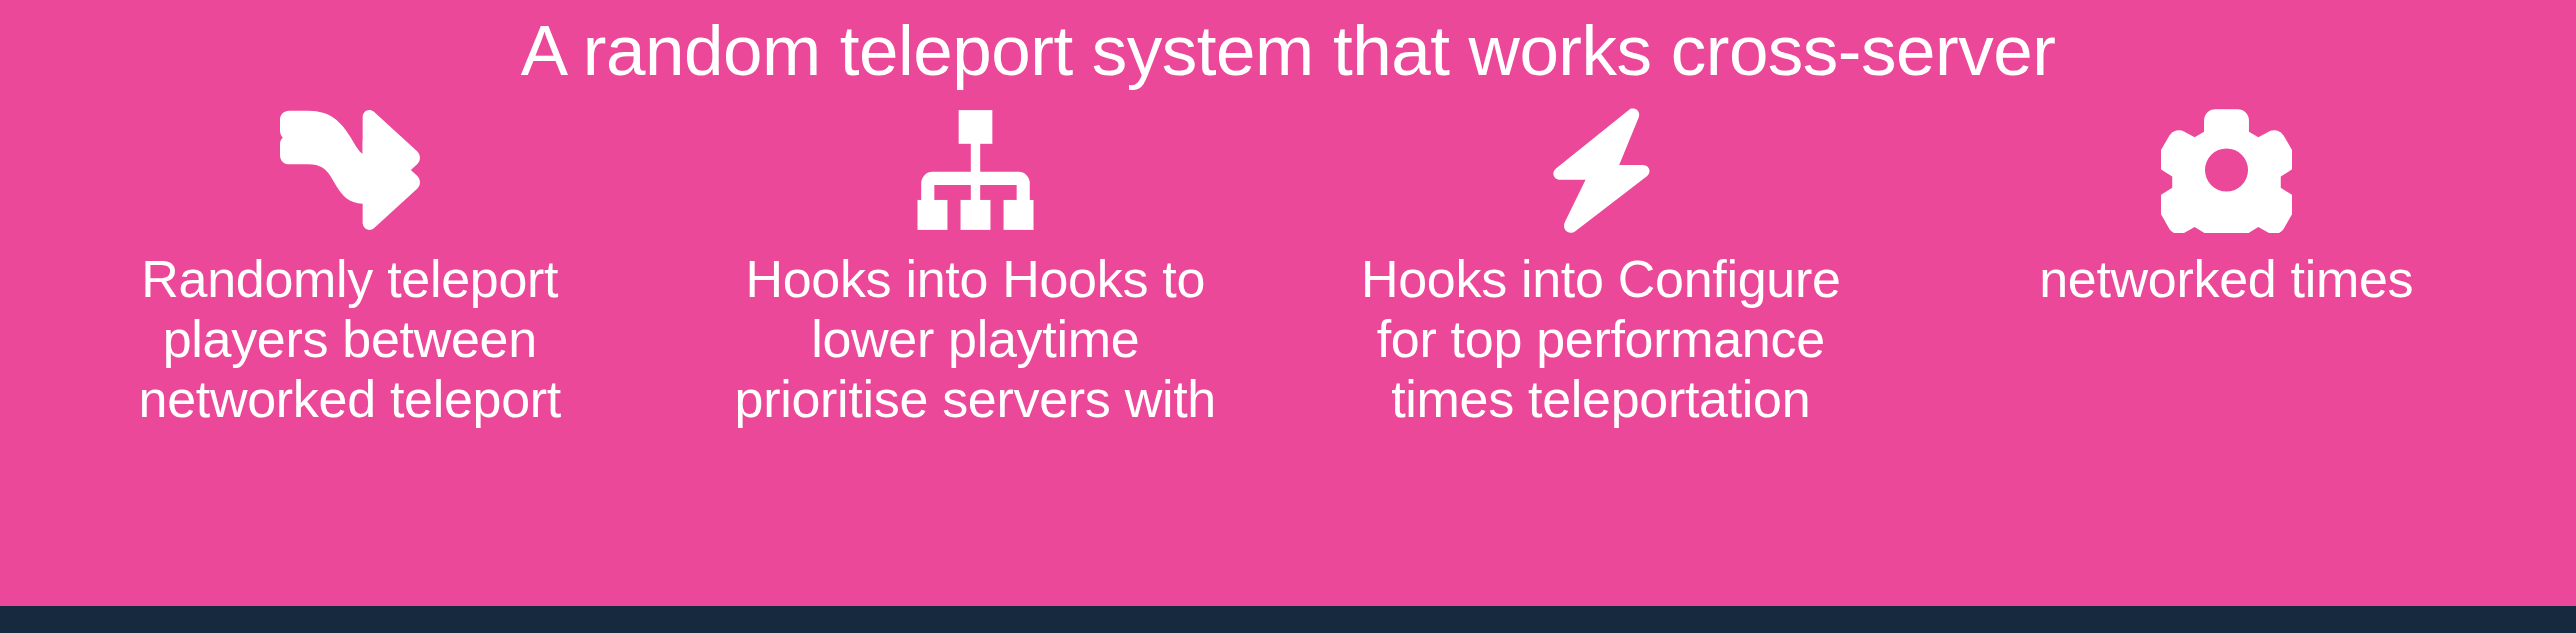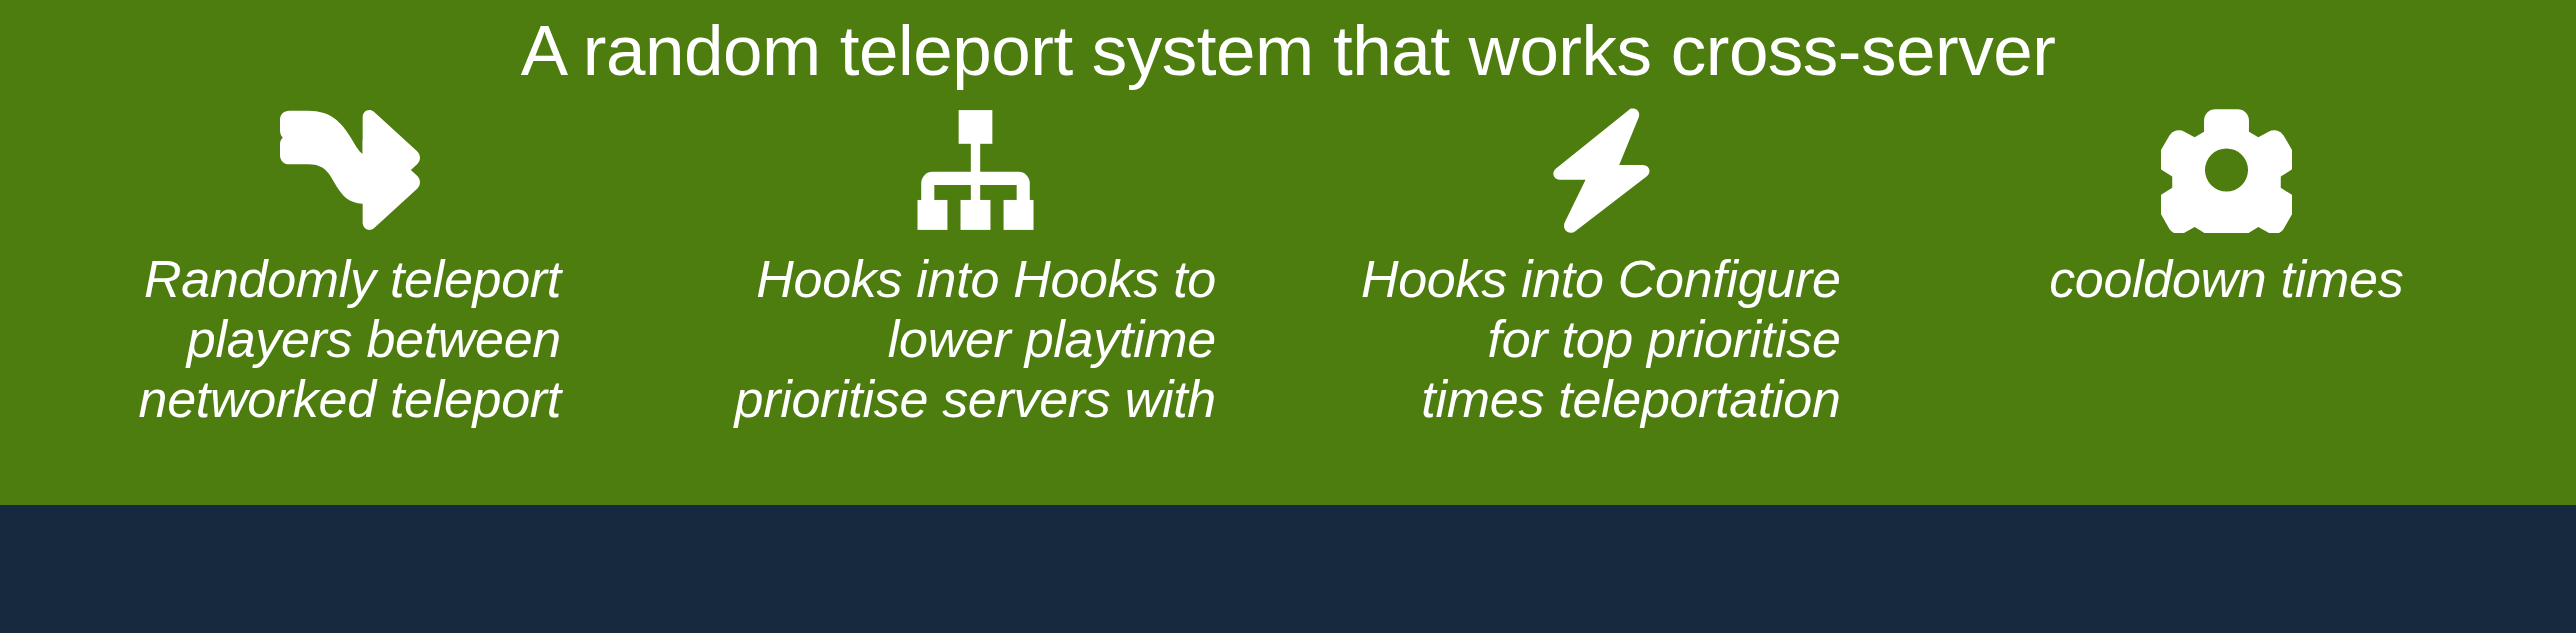--- a/index.html
+++ b/index.html
@@ -3,22 +3,22 @@
 <meta charset="utf-8">
 <style>
   html, body {
     margin: 0;
     padding: 0;
     background: #16293f;
   }
   #banner {
     position: relative;
     width: 2576px;
-    height: 505px;
-    background: #4d7c0f;
+    height: 606px;
+    background: #ec4899;
     overflow: hidden;
     font-family: "Liberation Sans", sans-serif;
     -webkit-font-smoothing: antialiased;
   }
   #headline {
     width: 100%;
     text-align: center;
     color: #ffffff;
     font-size: 71px;
     font-weight: 400;
@@ -49,24 +49,23 @@
   }
   .icon-wrap svg {
     display: block;
     fill: #ffffff;
   }
   .caption {
     margin-top: 15px;
     color: #ffffff;
     font-size: 52px;
     line-height: 1.16;
-    text-align: right;
+    text-align: center;
     font-weight: 400;
     letter-spacing: -0.3px;
-    font-style: italic;
   }
   .caption .line {
     display: block;
     white-space: nowrap;
   }
 </style>
 </head>
 <body>
 
 <div id="banner">
@@ -109,31 +108,31 @@
     </div>
 
     <div class="feature">
       <div class="icon-wrap">
         <svg width="101" height="127" viewBox="0 0 108 136" aria-hidden="true">
           <path d="M86 2 C92 0 97 5 95 11 L74 62 L99 62 C106 62 109 69 104 74 L27 133 C20 138 12 131 16 123 L38 78 L11 78 C4 78 1 71 6 66 Z"></path>
         </svg>
       </div>
       <div class="caption">
         <span class="line">Hooks into Configure</span>
-        <span class="line">for top prioritise</span>
+        <span class="line">for top performance</span>
         <span class="line">times teleportation</span>
       </div>
     </div>
 
     <div class="feature">
       <div class="icon-wrap">
         <svg width="131" height="126" viewBox="0 0 140 134" aria-hidden="true">
           <path fill-rule="evenodd" d="M58 2 h24 a12 12 0 0 1 12 12 v12 l10 6 l11 -6 a12 12 0 0 1 16 4 l12 21 a12 12 0 0 1 -4 16 l-11 7 v12 l11 7 a12 12 0 0 1 4 16 l-12 21 a12 12 0 0 1 -16 4 l-11 -6 l-10 6 v12 a12 12 0 0 1 -12 12 h-24 a12 12 0 0 1 -12 -12 v-12 l-10 -6 l-11 6 a12 12 0 0 1 -16 -4 l-12 -21 a12 12 0 0 1 4 -16 l11 -7 v-12 l-11 -7 a12 12 0 0 1 -4 -16 l12 -21 a12 12 0 0 1 16 -4 l11 6 l10 -6 v-12 a12 12 0 0 1 12 -12 z M70 44 a23 23 0 1 0 0 46 a23 23 0 0 0 0 -46 z"></path>
         </svg>
       </div>
       <div class="caption">
-        <span class="line">cooldown times</span>
+        <span class="line">networked times</span>
       </div>
     </div>
 
   </div>
 </div>
 
 
 </body></html>

